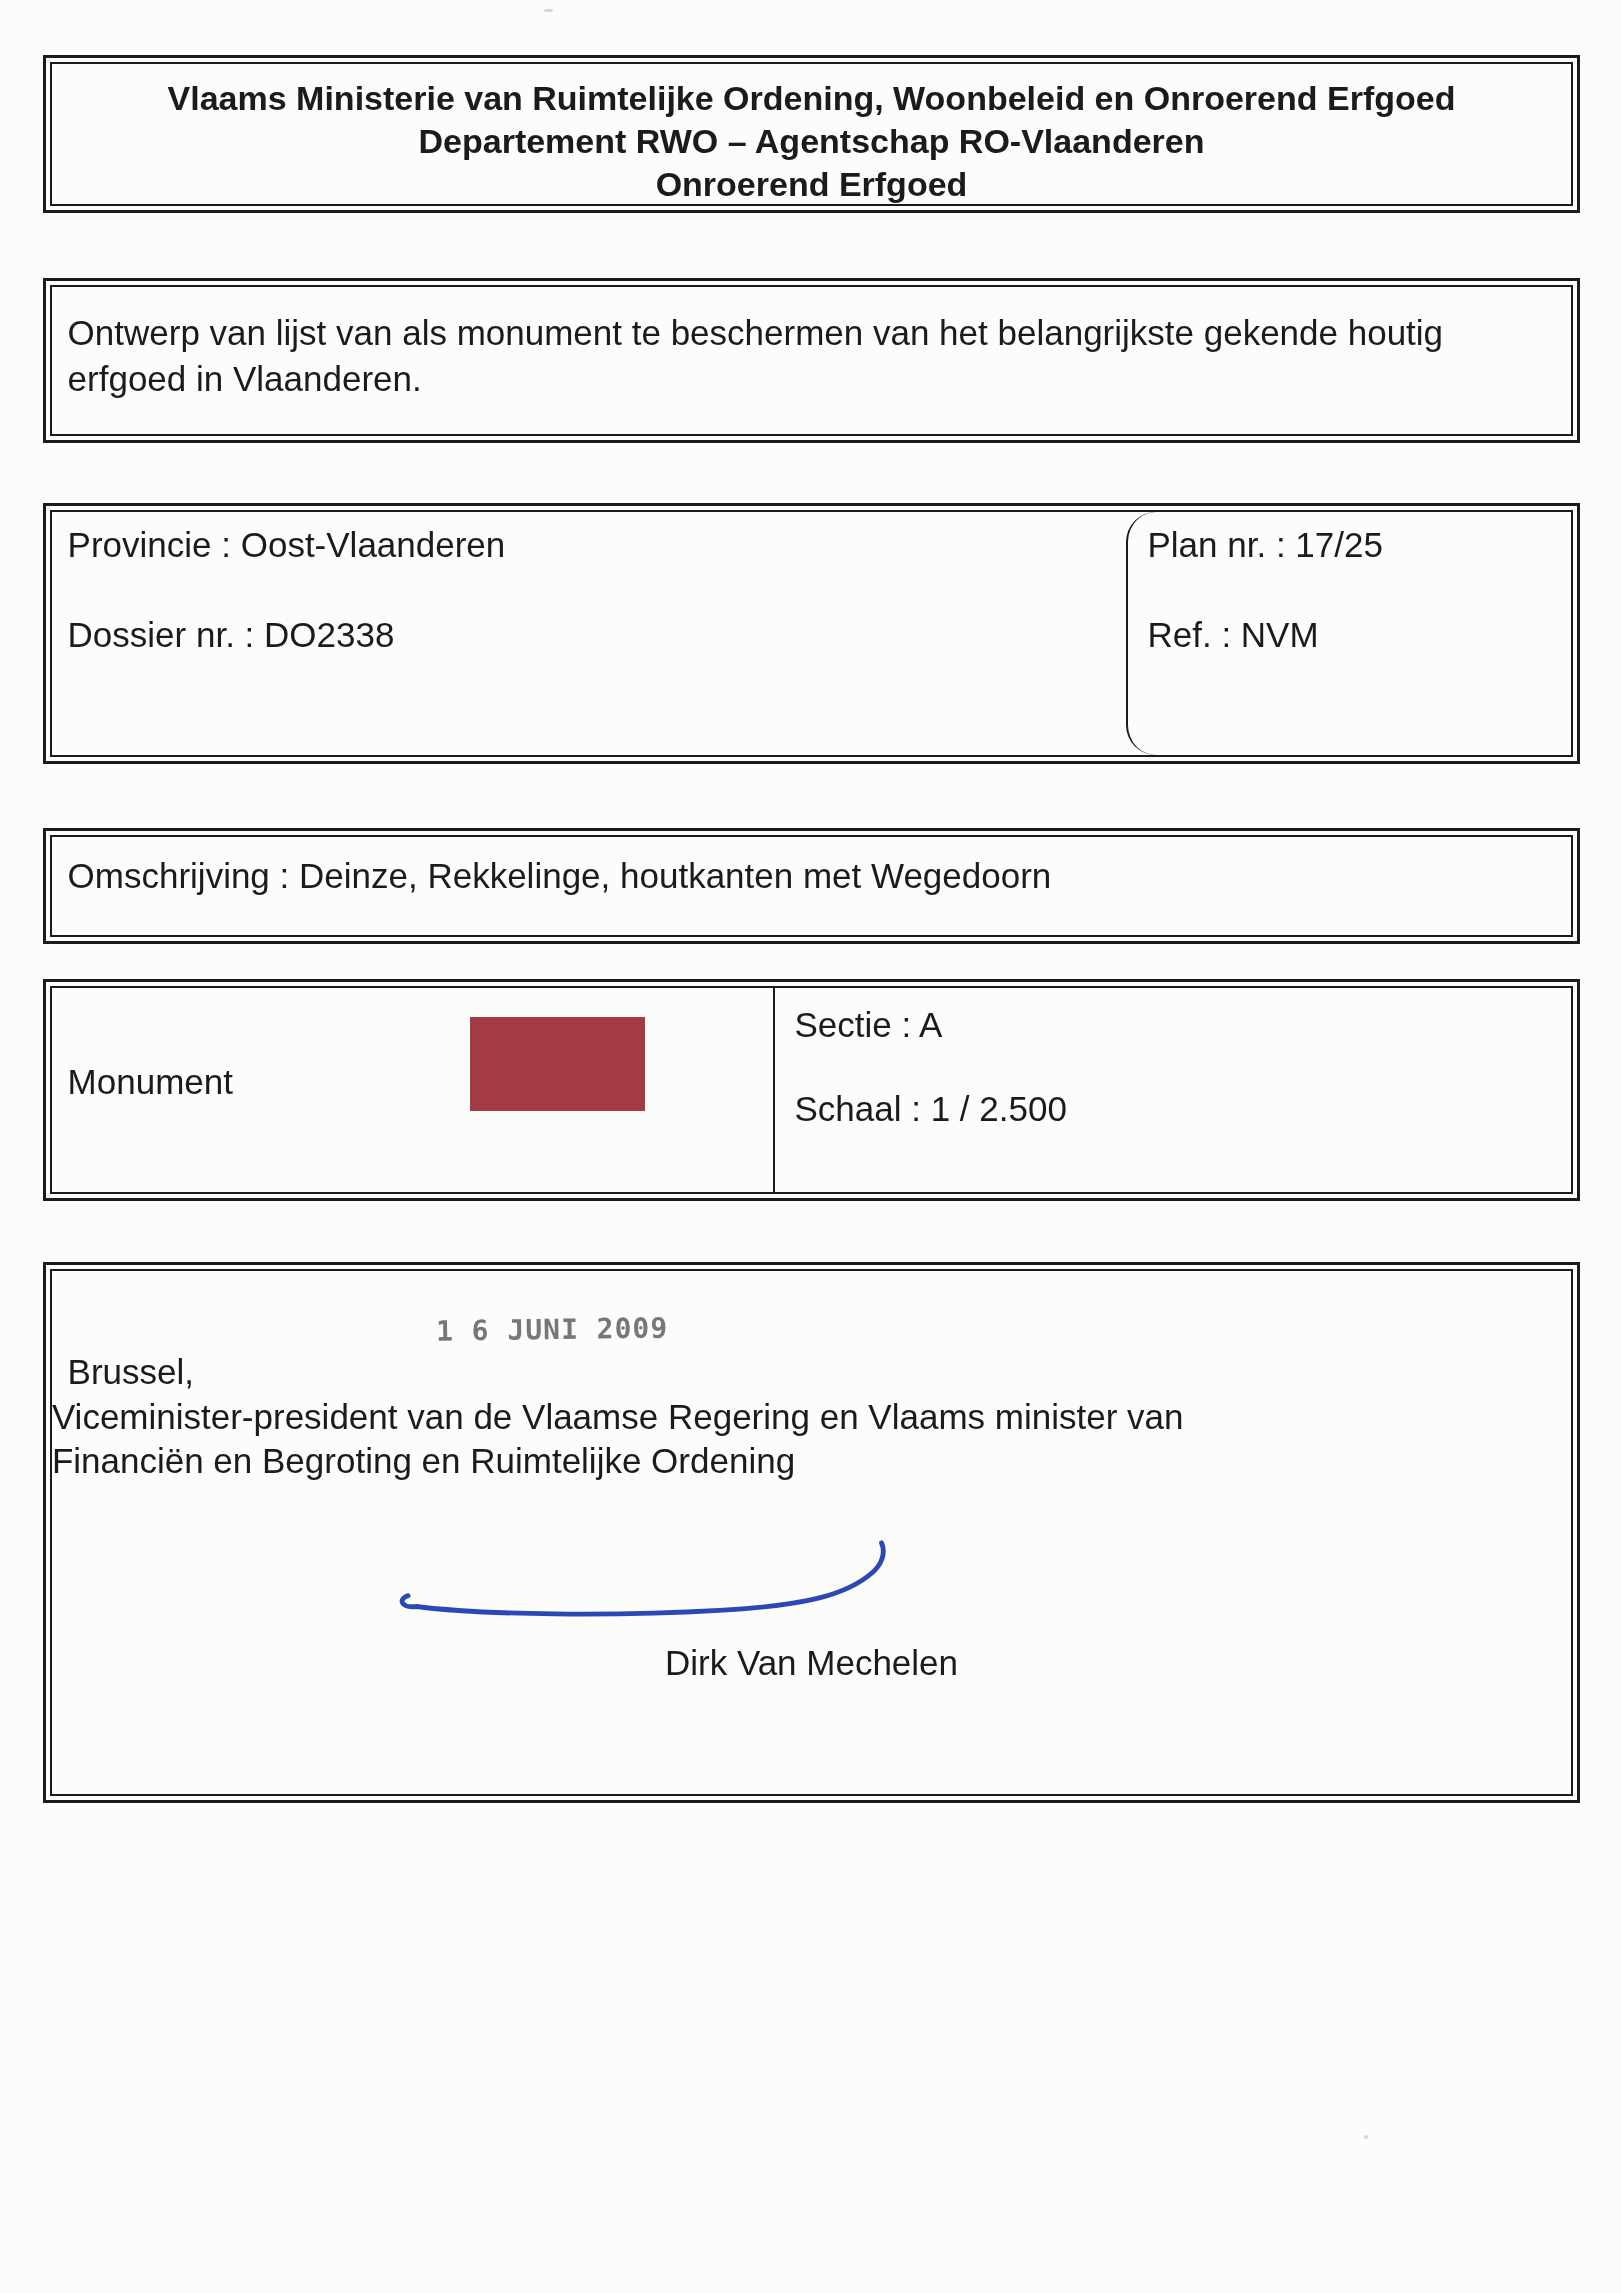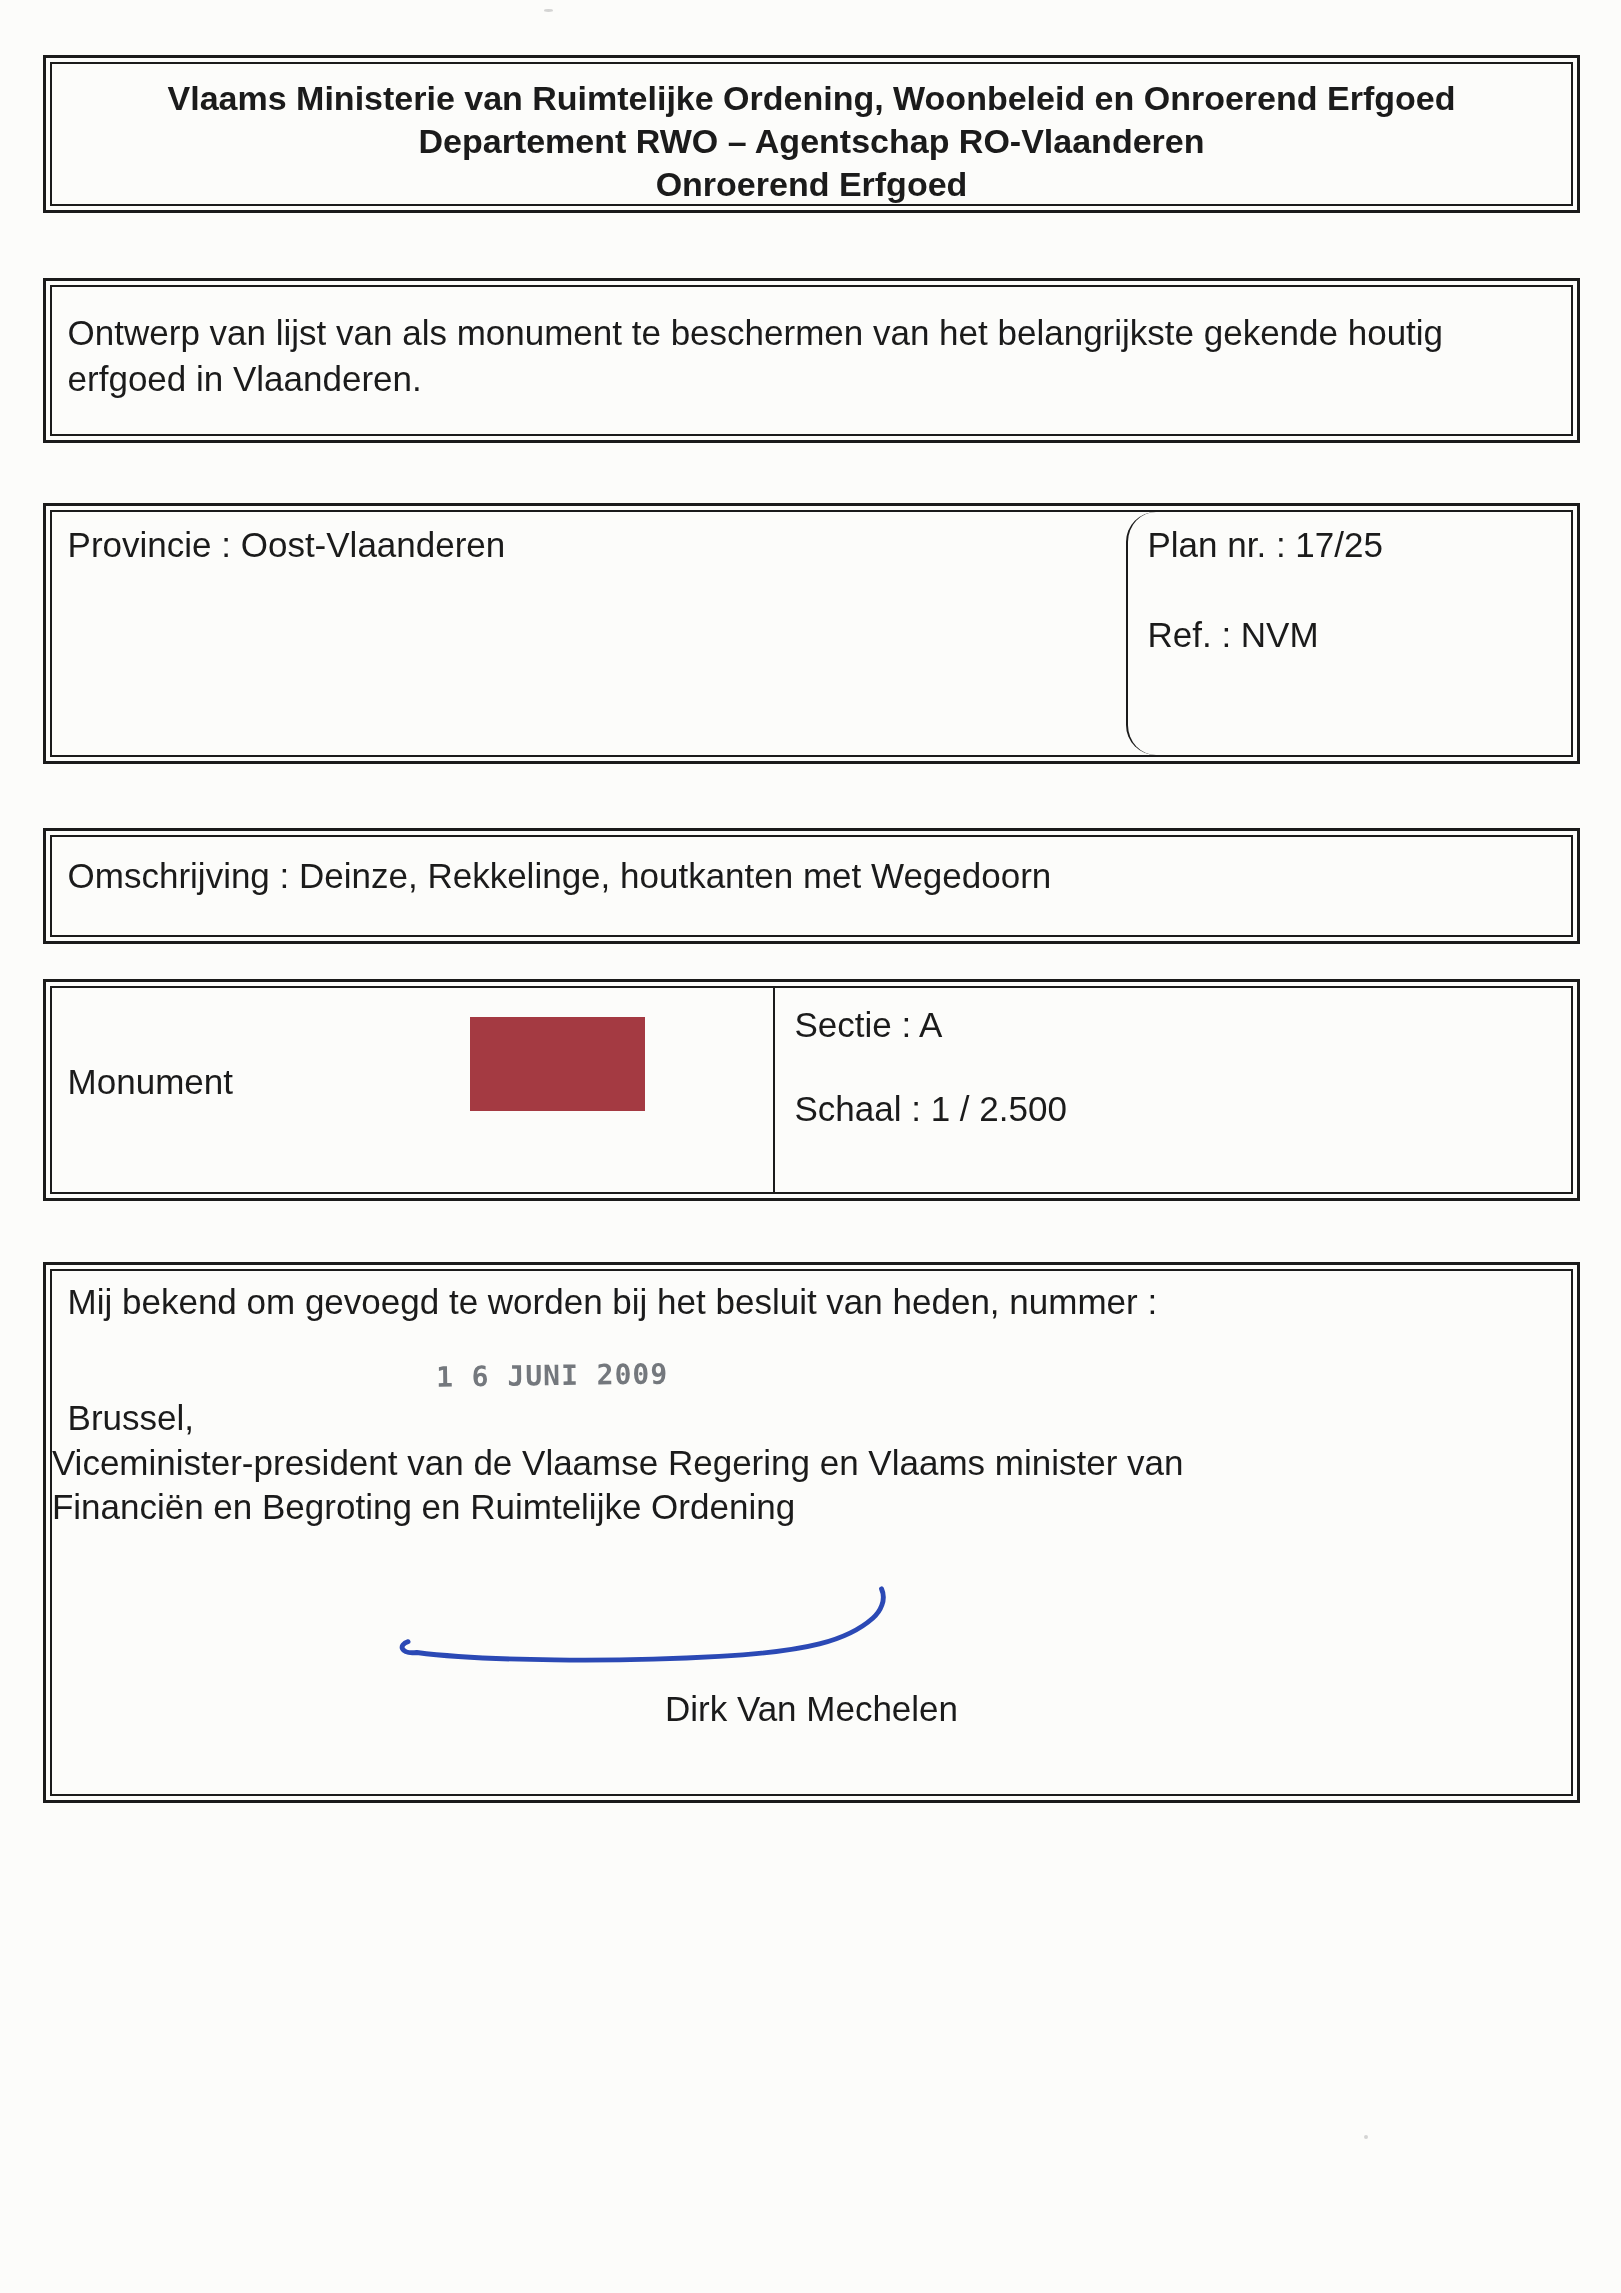--- a/index.html
+++ b/index.html
@@ -157,20 +157,21 @@
     <div class="frame box2">
       <div class="inner subject-inner">
         <div class="wrap">Ontwerp van lijst van als monument te beschermen van het belangrijkste gekende houtig erfgoed in Vlaanderen.</div>
       </div>
     </div>
 
     <div class="frame box3">
       <div class="inner cols">
         <div class="rows-left">
           <div class="row"><span>Provincie : Oost-Vlaanderen</span></div>
+          <div class="row"><span>Dossier nr. : DO2338</span></div>
         </div>
         <div class="rows-right">
           <div class="row"><span>Plan nr. : 17/25</span></div>
           <div class="row"><span>Ref. : NVM</span></div>
         </div>
       </div>
     </div>
 
     <div class="frame box4">
       <div class="inner omschrijving-inner">
@@ -186,21 +187,20 @@
         </div>
         <div class="legend-right">
           <div class="line1">Sectie : A</div>
           <div class="line2">Schaal : 1 / 2.500</div>
         </div>
       </div>
     </div>
 
     <div class="frame box6">
       <div class="inner attest-inner">
-        <div class="attest-intro">Mij bekend om gevoegd te worden bij het besluit van heden, nummer :</div>
         <div class="stamp" style="color: rgb(116, 120, 125);">1 6 JUNI 2009</div>
         <div class="city-line">Brussel,</div>
         <div class="minister">Viceminister-president van de Vlaamse Regering en Vlaams minister van</div>
         <div class="minister">Financiën en Begroting en Ruimtelijke Ordening</div>
         <svg class="signature" viewBox="0 0 545 92">
           <path d="M 17,60 C 7,63 9,73 26,71 C 95,80 230,81 335,75 C 425,70 466,59 492,36 C 500,29 506,17 501,6" fill="none" stroke="#2b49b5" stroke-width="5" stroke-linecap="round" stroke-linejoin="round"></path>
         </svg>
         <div class="signatory">Dirk Van Mechelen</div>
       </div>
     </div>

